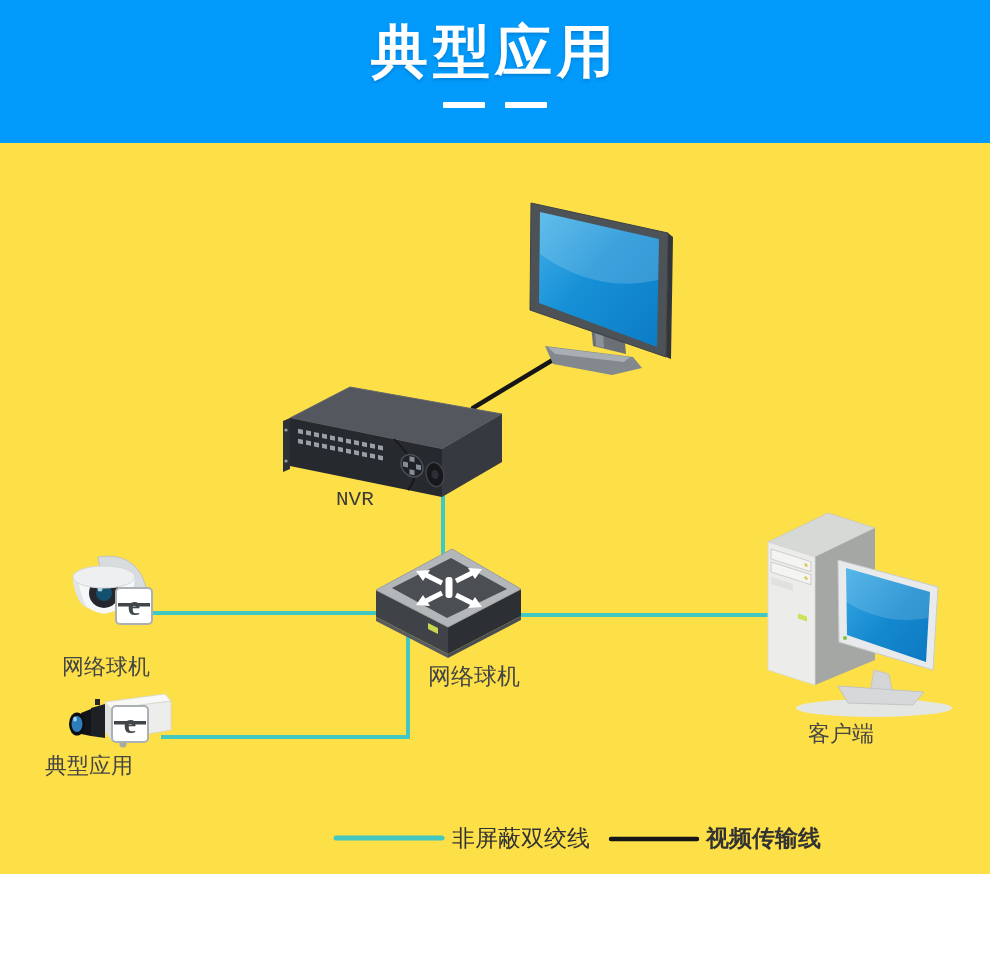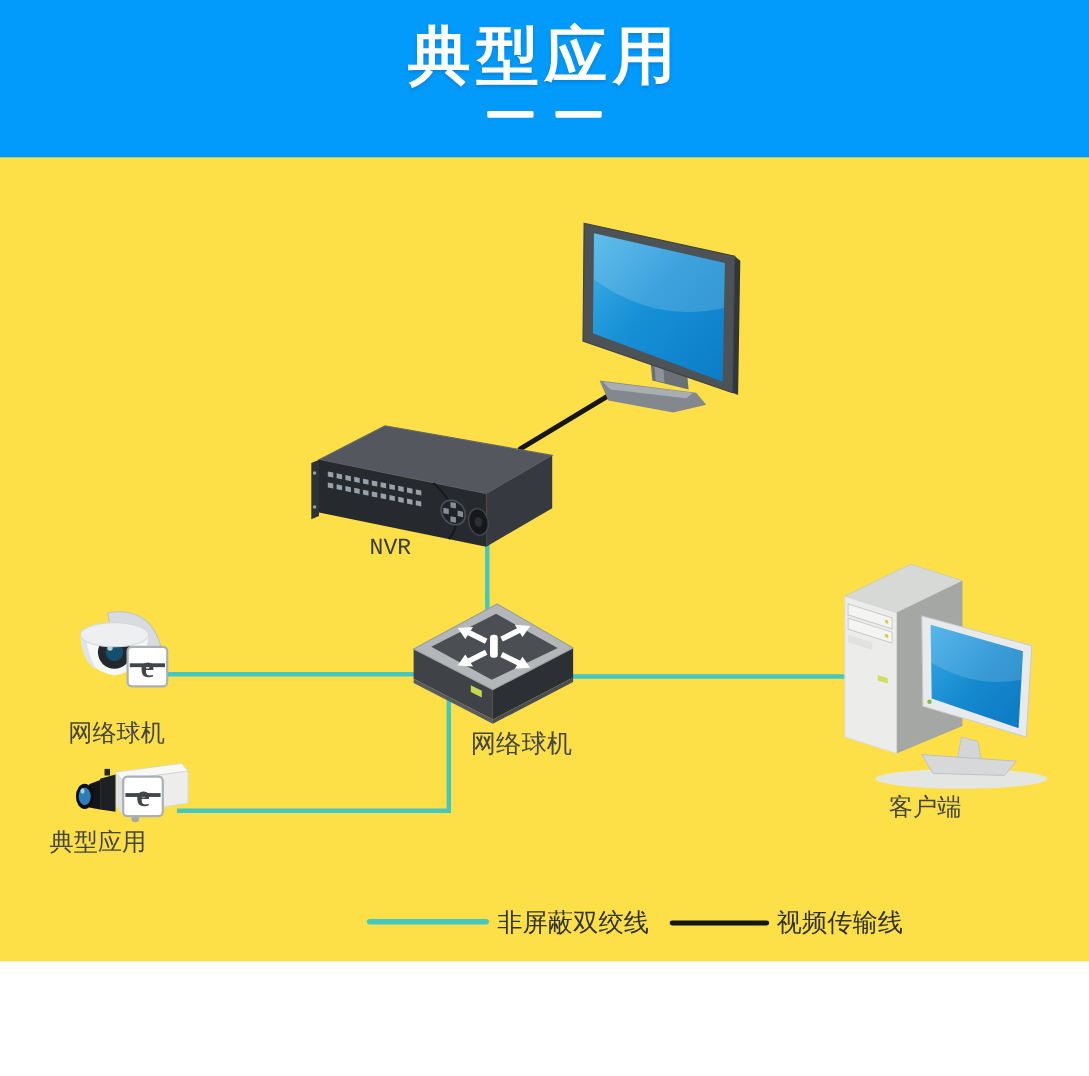--- a/index.html
+++ b/index.html
@@ -198,16 +198,16 @@
   <div class="dev-label" style="left:808px;top:719px;">客户端</div>
 
   <div>
     <svg class="abs" style="left:333px;top:834px;" width="112" height="8" viewBox="0 0 112 8">
       <line x1="3" y1="4" x2="109" y2="4" stroke="#43c7c1" stroke-width="5" stroke-linecap="round"></line>
     </svg>
     <div class="legend-label" style="left:452px;top:823px;font-family:Liberation Serif, serif;">非屏蔽双绞线</div>
     <svg class="abs" style="left:608px;top:835px;" width="92" height="8" viewBox="0 0 92 8">
       <line x1="3" y1="4" x2="89" y2="4" stroke="#161616" stroke-width="4.5" stroke-linecap="round"></line>
     </svg>
-    <div class="legend-label" style="left:706px;top:823px;">视频传输线</div>
+    <div class="legend-label" style="left:706px;top:823px;font-weight:bold;">视频传输线</div>
   </div>
 
 </div>
 
 </body></html>

